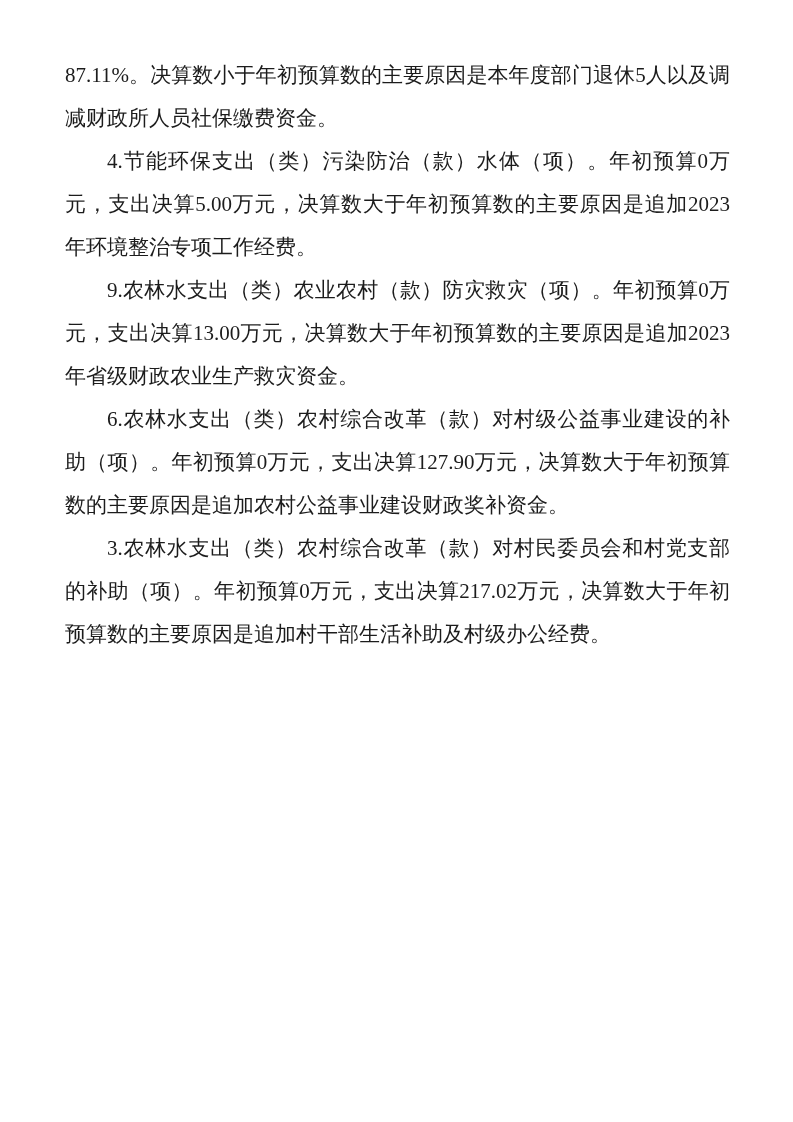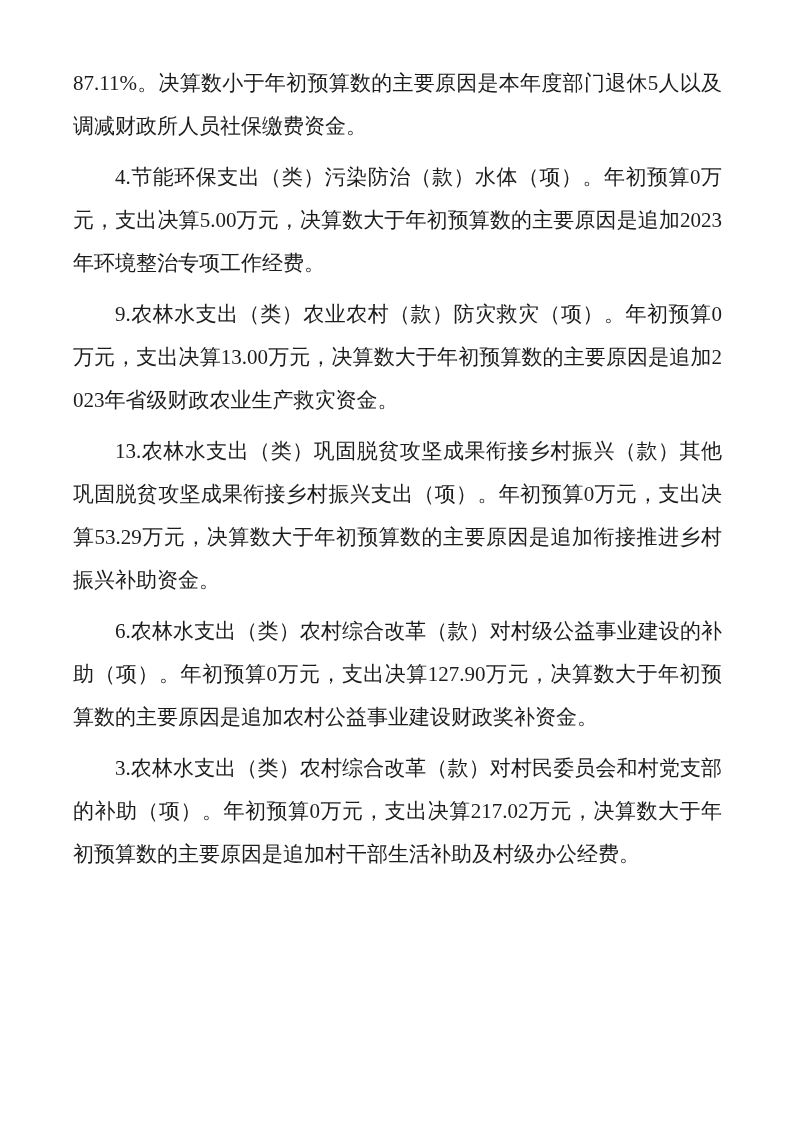--- a/index.html
+++ b/index.html
@@ -14,33 +14,32 @@
     height: 1122px;
     background: #ffffff;
     padding: 54px 63px 0 65px;
     overflow: hidden;
     font-family: "Liberation Serif", "DejaVu Serif", serif;
     font-size: 21px;
     line-height: 43px;
     color: #1c1c1c;
   }
   .para {
-    margin: 8px;
+    margin: 0;
     padding: 0;
     text-align: justify;
     text-indent: 2em;
     word-break: break-all;
   }
   .para.no-indent {
     text-indent: 0;
   }
 </style>
 </head>
 <body>
 
 <div class="page">
   <p class="para no-indent">87.11%。决算数小于年初预算数的主要原因是本年度部门退休5人以及调减财政所人员社保缴费资金。</p>
   <p class="para">4.节能环保支出（类）污染防治（款）水体（项）。年初预算0万元，支出决算5.00万元，决算数大于年初预算数的主要原因是追加2023年环境整治专项工作经费。</p>
   <p class="para">9.农林水支出（类）农业农村（款）防灾救灾（项）。年初预算0万元，支出决算13.00万元，决算数大于年初预算数的主要原因是追加2023年省级财政农业生产救灾资金。</p>
-  <p class="para">13.农林水支出（类）巩固脱贫攻坚成果衔接乡村振兴（款）其他巩固脱贫攻坚成果衔接乡村振兴支出（项）。年初预算0万元，支出决算53.29万元，决算数大于年初预算数的主要原因是追加衔接推进乡村振兴补助资金。</p>
   <p class="para">6.农林水支出（类）农村综合改革（款）对村级公益事业建设的补助（项）。年初预算0万元，支出决算127.90万元，决算数大于年初预算数的主要原因是追加农村公益事业建设财政奖补资金。</p>
   <p class="para">3.农林水支出（类）农村综合改革（款）对村民委员会和村党支部的补助（项）。年初预算0万元，支出决算217.02万元，决算数大于年初预算数的主要原因是追加村干部生活补助及村级办公经费。</p>
 </div>
 
 </body></html>

